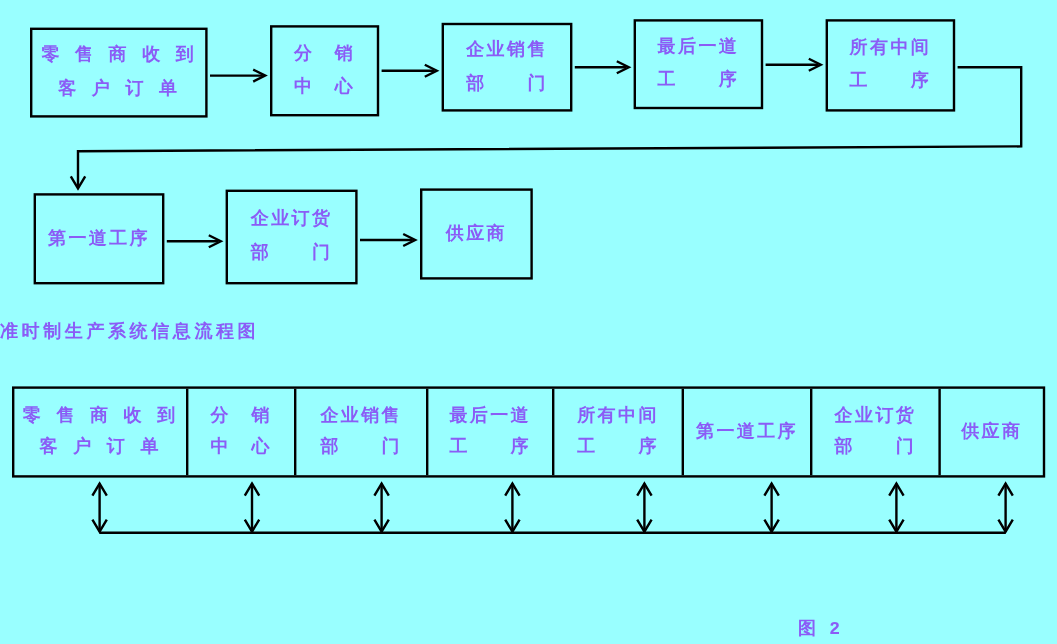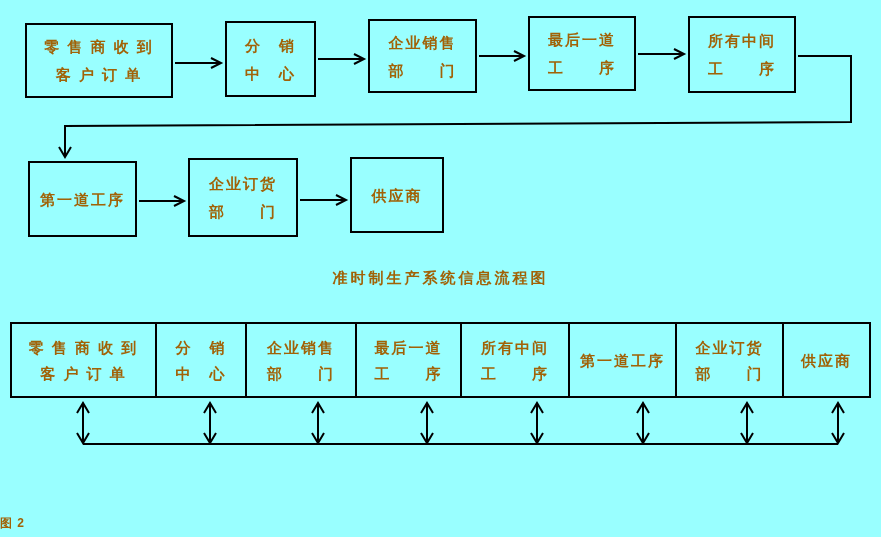--- a/index.html
+++ b/index.html
@@ -1,23 +1,23 @@
 <!DOCTYPE html>
 <html><head>
 <meta charset="utf-8">
 <style>
   html,body{margin:0;padding:0;}
   .stage{
     position:relative;
     width:881px;height:537px;
     background:#99FFFF;
     overflow:hidden;
-    font-family:Liberation Sans, sans-serif;
+    font-family:Liberation Mono, monospace;
     font-weight:bold;
-    color:#a16207;
+    color:#8b5cf6;
   }
   .layer{position:absolute;left:0;top:0;width:881px;height:537px;pointer-events:none;}
   .box{
     position:absolute;
     box-sizing:border-box;
     border:2px solid #000;
     display:flex;flex-direction:column;
     justify-content:center;align-items:center;
     gap:13px;
     font-size:15px;letter-spacing:2px;
@@ -36,28 +36,27 @@
     display:flex;flex-direction:column;
     justify-content:center;align-items:center;
     gap:11px;
     font-size:15px;letter-spacing:2px;
     text-align:center;
   }
   .rt-cell:last-child{border-right:none;}
   .rt-cell span{white-space:pre;line-height:1;}
   .caption{
     position:absolute;left:0;width:881px;
-    text-align:center;
     font-size:15px;letter-spacing:3px;
     line-height:1;
   }
   .figlabel{
     position:absolute;left:0;width:701px;
-    text-align:left;
-    font-size:12px;letter-spacing:1px;
+    text-align:right;
+    font-size:15px;letter-spacing:1px;
     line-height:1;
   }
   path{stroke:#000;stroke-width:2;fill:none;}
 </style>
 </head>
 <body>
 
 <div class="stage">
 
   <svg class="layer" viewBox="0 0 881 537">

